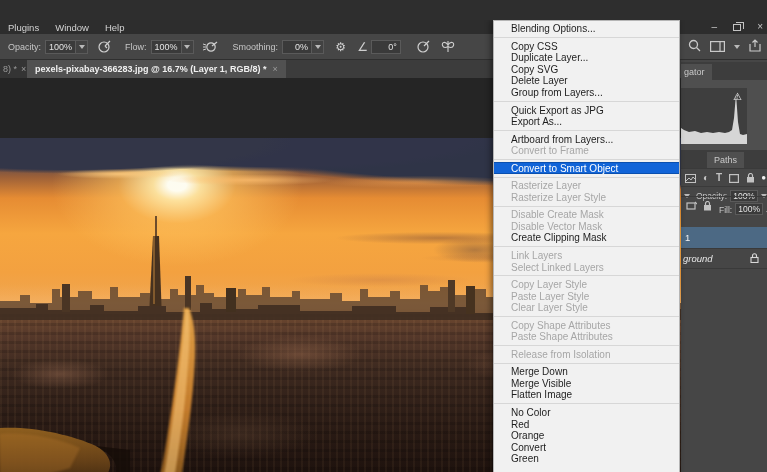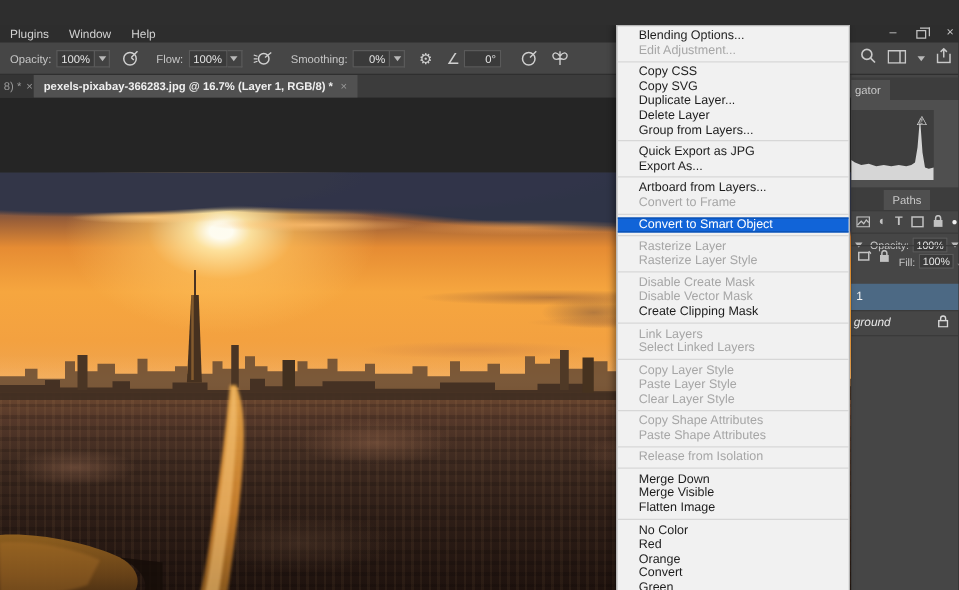--- a/index.html
+++ b/index.html
@@ -337,25 +337,24 @@
         <svg width="9" height="10" viewBox="0 0 9 10">
             <rect x="1" y="4.5" width="7" height="5" fill="none" stroke="#d8d8d8" stroke-width="1.1"></rect>
             <path d="M2.5 4.5 V2.8 a2 2 0 0 1 4 0 V4.5" fill="none" stroke="#d8d8d8" stroke-width="1.1"></path>
           </svg>
       </span>
     </div>
   </div>
 
   <div class="ctxmenu">
       <div class="menu-item">Blending Options...</div>
-      <div class="menu-item disabled">Edit Adjustment...</div>
       <div class="menu-sep"></div>
       <div class="menu-item">Copy CSS</div>
+      <div class="menu-item">Duplicate Layer...</div>
       <div class="menu-item">Copy SVG</div>
-      <div class="menu-item">Duplicate Layer...</div>
       <div class="menu-item">Delete Layer</div>
       <div class="menu-item">Group from Layers...</div>
       <div class="menu-sep"></div>
       <div class="menu-item">Quick Export as JPG</div>
       <div class="menu-item">Export As...</div>
       <div class="menu-sep"></div>
       <div class="menu-item">Artboard from Layers...</div>
       <div class="menu-item disabled">Convert to Frame</div>
       <div class="menu-sep"></div>
       <div class="menu-item highlighted">Convert to Smart Object</div>

